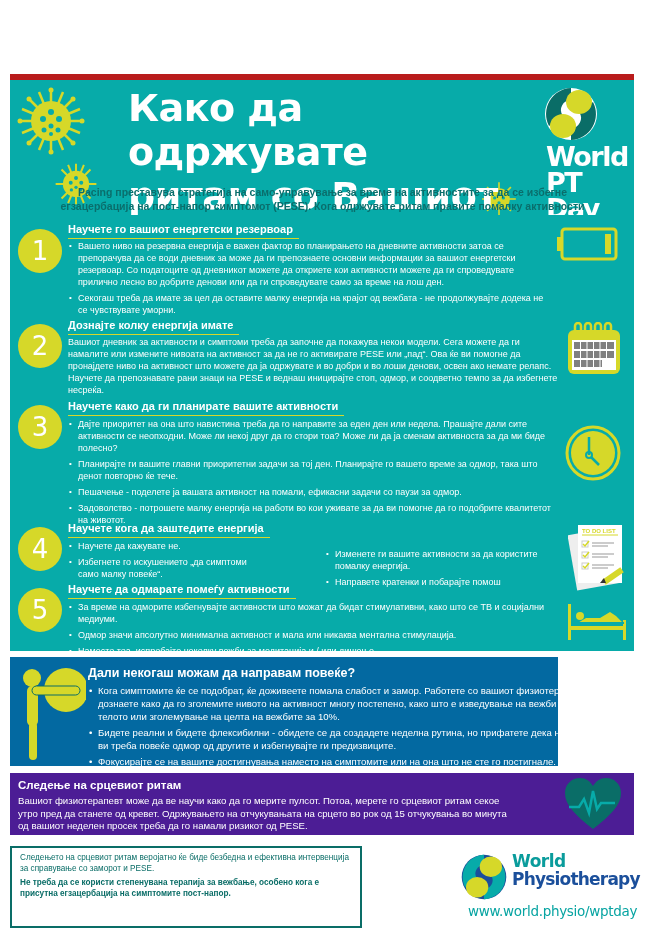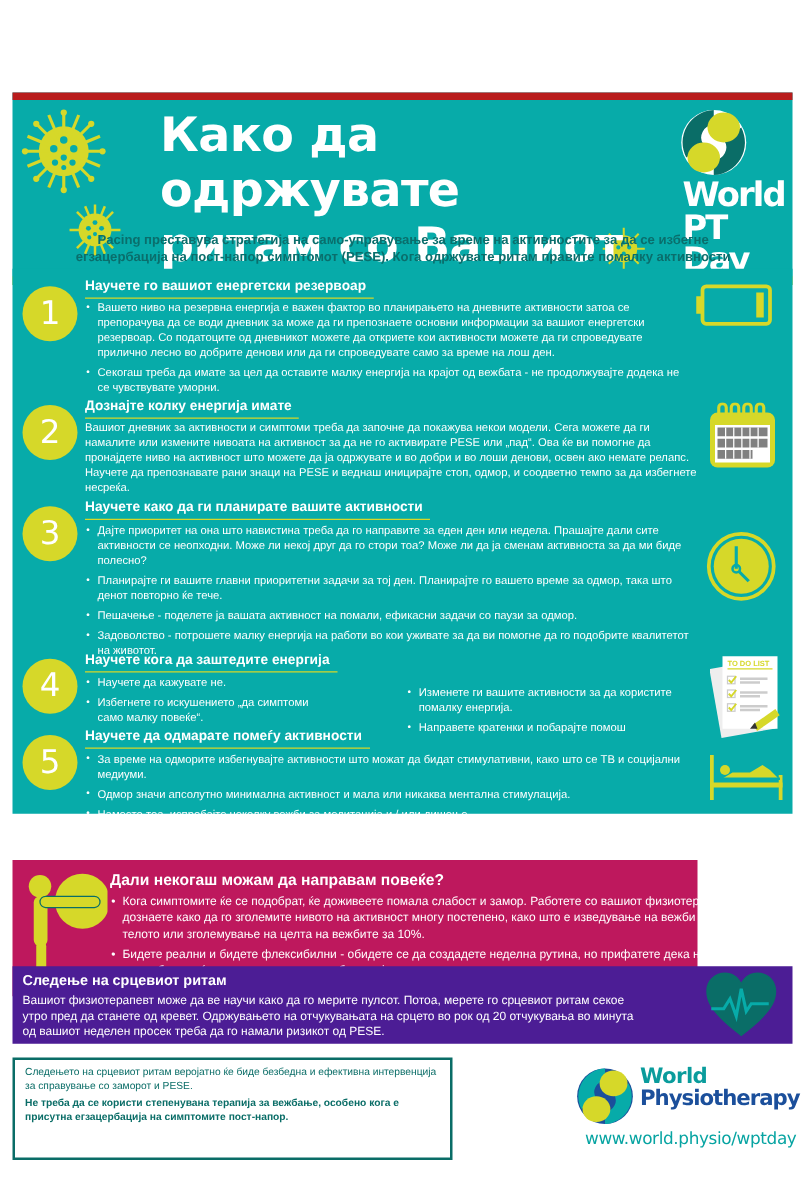--- a/index.html
+++ b/index.html
@@ -46,21 +46,21 @@
   }
   .step-body { position: absolute; left: 58px; font-size: 9px; line-height: 12px; color: #fff; }
   .step-body ul { list-style: none; }
   .step-body li { position: relative; padding-left: 10px; margin-bottom: 4px; }
   .step-body li::before { content: "•"; position: absolute; left: 1px; top: 0; font-size: 8px; }
   .step-body p { }
   .icon-box { position: absolute; }
 
   
   .more {
-    position: absolute; left: 10px; top: 688px; width: 548px; height: 109px; background: #be185d;
+    position: absolute; left: 10px; top: 657px; width: 548px; height: 109px; background: #0369a1;
   }
   .more-title { position: absolute; left: 78px; top: 9px; font-weight: bold; font-size: 12.5px; color: #fff; }
   .more-body { position: absolute; left: 78px; top: 27px; width: 540px; font-size: 9.6px; line-height: 13px; color: #fff; }
   .more-body li { list-style: none; position: relative; padding-left: 10px; margin-bottom: 3px; }
   .more-body li::before { content: "•"; position: absolute; left: 1px; top: 0; }
 
   
   .heart-section {
     position: absolute; left: 10px; top: 773px; width: 624px; height: 62px; background: #4c1d95;
   }
@@ -342,21 +342,21 @@
   <div class="more-title">Дали некогаш можам да направам повеќе?</div>
   <ul class="more-body">
     <li>Кога симптомите ќе се подобрат, ќе доживеете помала слабост и замор. Работете со вашиот физиотерапевт за да дознаете како да го зголемите нивото на активност многу постепено, како што е изведување на вежби за јакнење на телото или зголемување на целта на вежбите за 10%.</li>
     <li>Бидете реални и бидете флексибилни - обидете се да создадете неделна рутина, но прифатете дека некои денови ќе ви треба повеќе одмор од другите и избегнувајте ги предизвиците.</li>
     <li>Фокусирајте се на вашите достигнувања наместо на симптомите или на она што не сте го постигнале.</li>
   </ul>
 </div>
 
 <div class="heart-section">
   <div class="heart-title">Следење на срцевиот ритам</div>
-  <div class="heart-body">Вашиот физиотерапевт може да ве научи како да го мерите пулсот. Потоа, мерете го срцевиот ритам секое утро пред да станете од кревет. Одржувањето на отчукувањата на срцето во рок од 20 отчукувања во минута од вашиот неделен просек треба да го намали ризикот од PESE.</div>
+  <div class="heart-body">Вашиот физиотерапевт може да ве научи како да го мерите пулсот. Потоа, мерете го срцевиот ритам секое утро пред да станете од кревет. Одржувањето на отчукувањата на срцето во рок од 15 отчукувања во минута од вашиот неделен просек треба да го намали ризикот од PESE.</div>
   <svg style="position:absolute;left:553px;top:4px" width="60" height="54" viewBox="0 0 60 54">
     <path d="M30 52 C12 38 2 28 2 16 C2 7 9 1 17 1 C23 1 27 4 30 9 C33 4 37 1 43 1 C51 1 58 7 58 16 C58 28 48 38 30 52 Z" fill="#0a6d67"></path>
     <polyline points="6,30 16,30 21,22 26,36 30,14 34,32 38,26 52,26" fill="none" stroke="#07aba9" stroke-width="2.5"></polyline>
   </svg>
 </div>
 
 <div class="disclaimer">
   <p>Следењето на срцевиот ритам веројатно ќе биде безбедна и ефективна интервенција за справување со заморот и PESE.</p>
   <p class="bold">Не треба да се користи степенувана терапија за вежбање, особено кога е присутна егзацербација на симптомите пост-напор.</p>
 </div>

